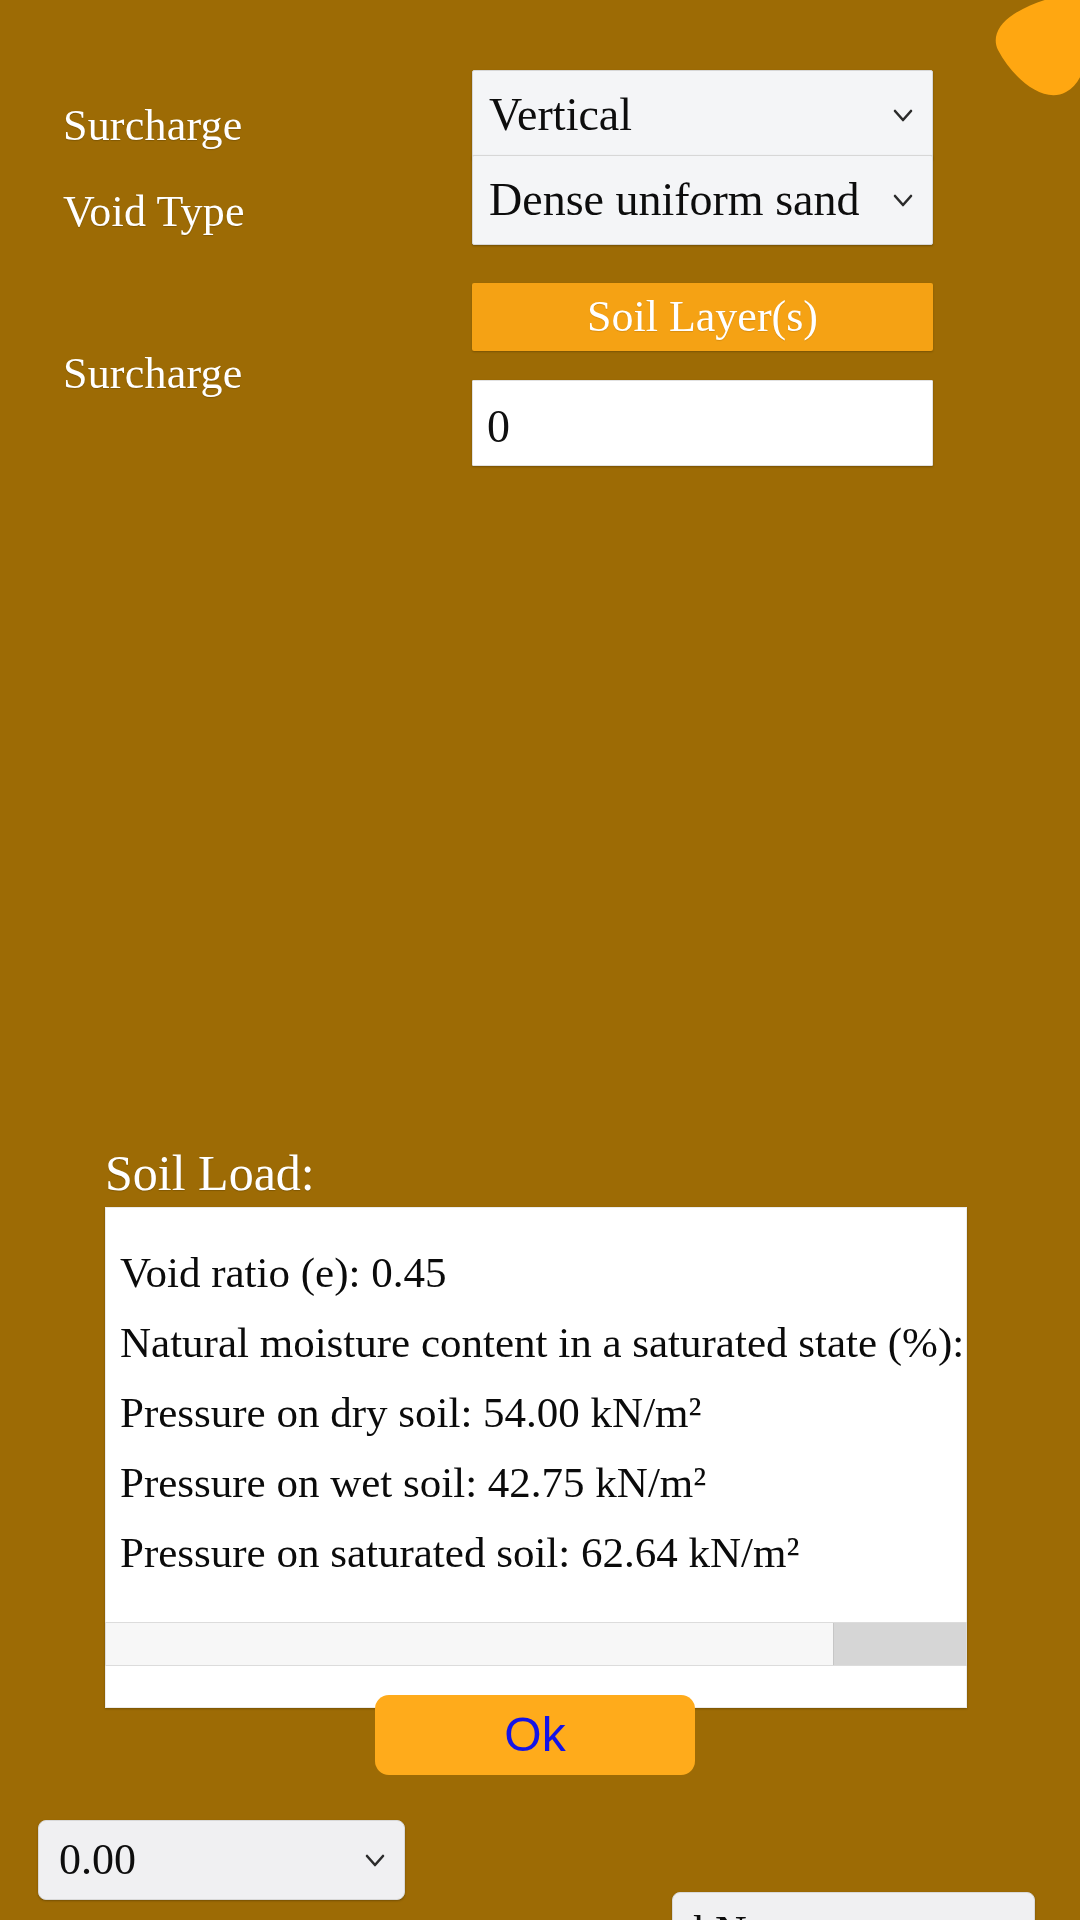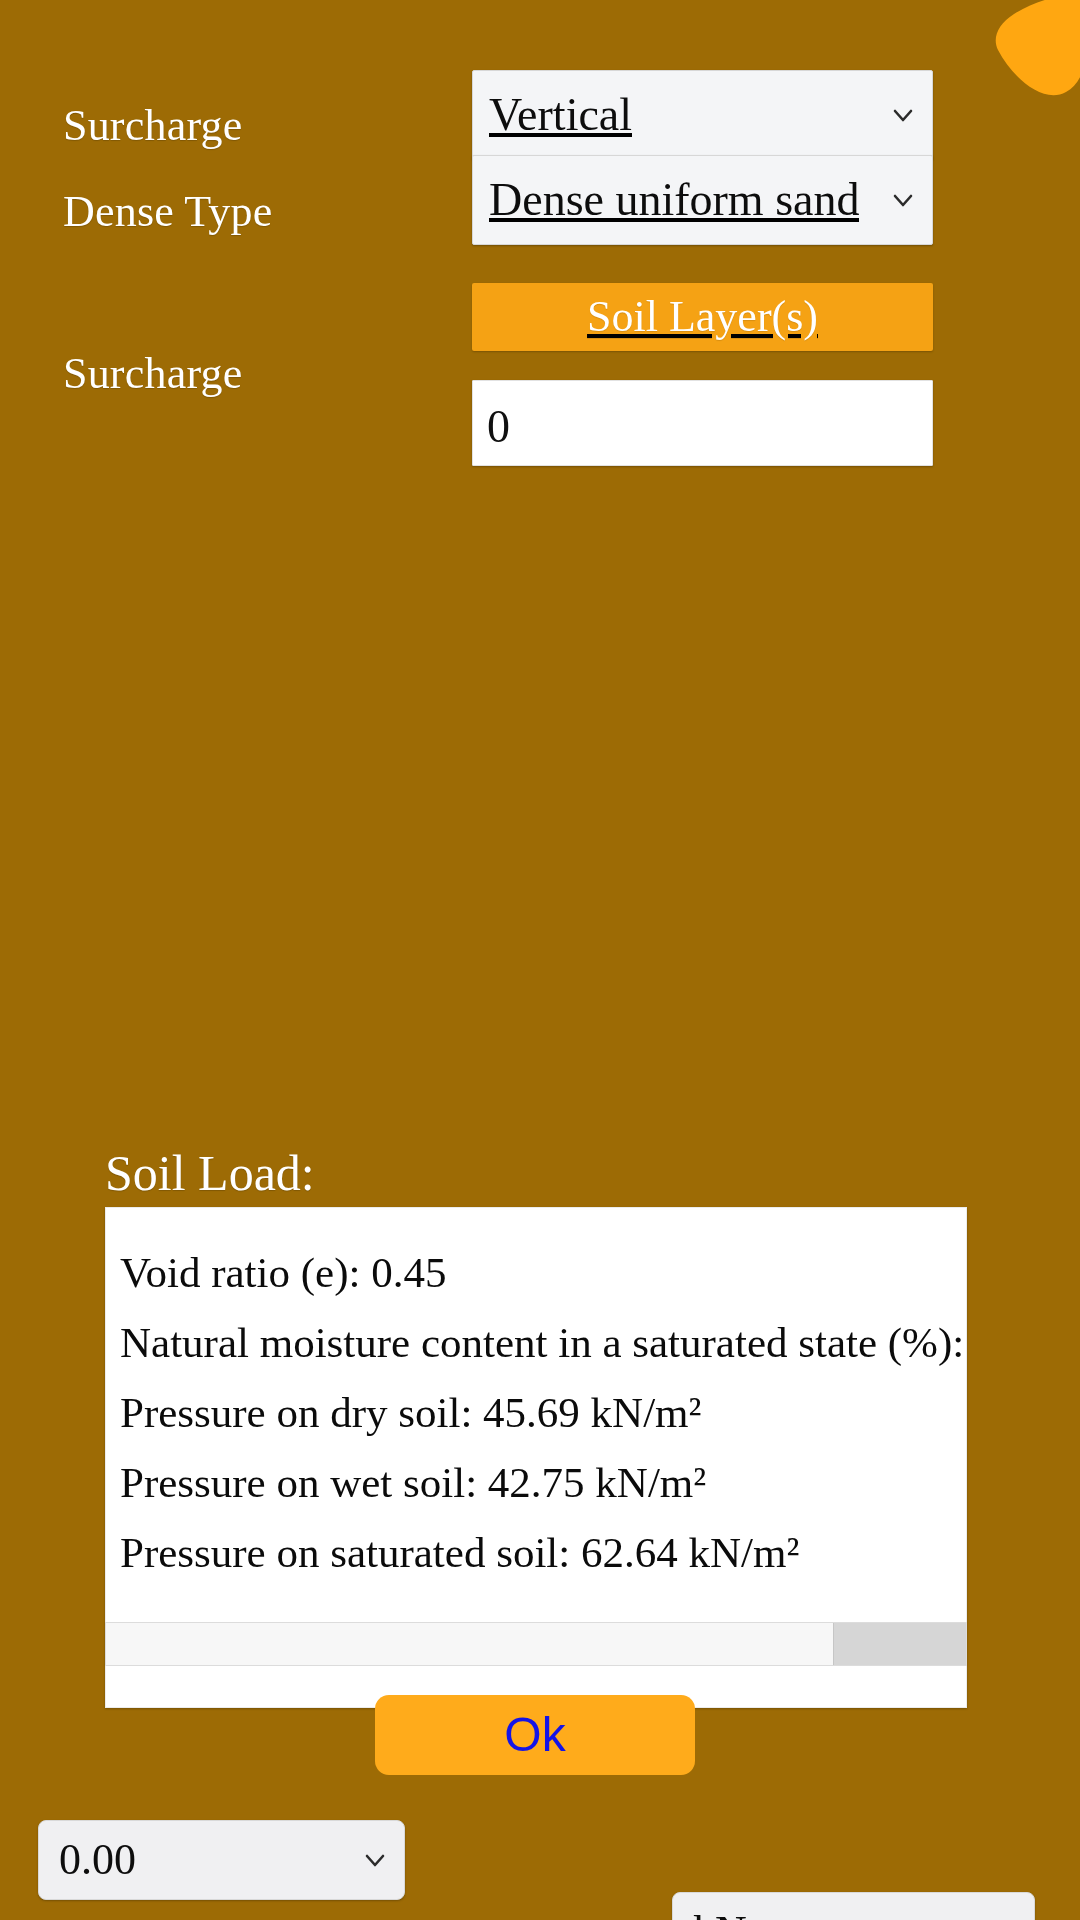--- a/index.html
+++ b/index.html
@@ -34,21 +34,20 @@
     line-height:1;
     letter-spacing:0.2px;
     white-space:nowrap;
     text-shadow:0 1px 1px rgba(0,0,0,0.18);
   }
 
   .ctrl {
     position:absolute;
     left:472px;
     width:461px;
-    text-decoration:underline;
   }
 
   .sel {
     position:relative;
     background:#f4f5f7;
     border:1px solid #d7d7d7;
     border-radius:2px;
     height:90px;
     box-shadow:0 1px 2px rgba(0,0,0,0.28);
     display:flex;
@@ -200,21 +199,21 @@
     <div class="sel">
       <span class="val">Vertical</span>
       <span class="chev">
         <svg width="26" height="26" viewBox="0 0 26 26" aria-hidden="true">
           <path d="M5 9 L13 18 L21 9" fill="none" stroke="#2b2b2b" stroke-width="2.6" stroke-linecap="round" stroke-linejoin="round"></path>
         </svg>
       </span>
     </div>
   </div>
 
-  <div class="field-label" style="top:190px;">Dense Type</div>
+  <div class="field-label" style="top:190px;">Void Type</div>
   <div class="ctrl" style="top:155px;">
     <div class="sel">
       <span class="val">Dense uniform sand</span>
       <span class="chev">
         <svg width="26" height="26" viewBox="0 0 26 26" aria-hidden="true">
           <path d="M5 9 L13 18 L21 9" fill="none" stroke="#2b2b2b" stroke-width="2.6" stroke-linecap="round" stroke-linejoin="round"></path>
         </svg>
       </span>
     </div>
   </div>
@@ -226,21 +225,21 @@
   <div class="field-label" style="top:352px;">Surcharge</div>
   <div class="ctrl" style="top:380px;">
     <input class="txtbox" type="text" value="0" style="">
   </div>
 
   <div class="section-label" style="top:1148px;">Soil Load:</div>
 
   <div class="resultbox" style="top:1207px; height:501px;">
     <div class="line">Void ratio (e): 0.45</div>
     <div class="line">Natural moisture content in a saturated state (%): 16.98</div>
-    <div class="line">Pressure on dry soil: 45.69 kN/m²</div>
+    <div class="line">Pressure on dry soil: 54.00 kN/m²</div>
     <div class="line">Pressure on wet soil: 42.75 kN/m²</div>
     <div class="line">Pressure on saturated soil: 62.64 kN/m²</div>
   </div>
 
   <div class="hscroll" style="top:1622px;">
     <div class="thumb" id="scroll-thumb" style="left: 84.5%; width: 15.5%;"></div>
   </div>
 
   <button class="ok-btn" style="left:375px; top:1695px; width:320px; height:80px;">Ok</button>
 

